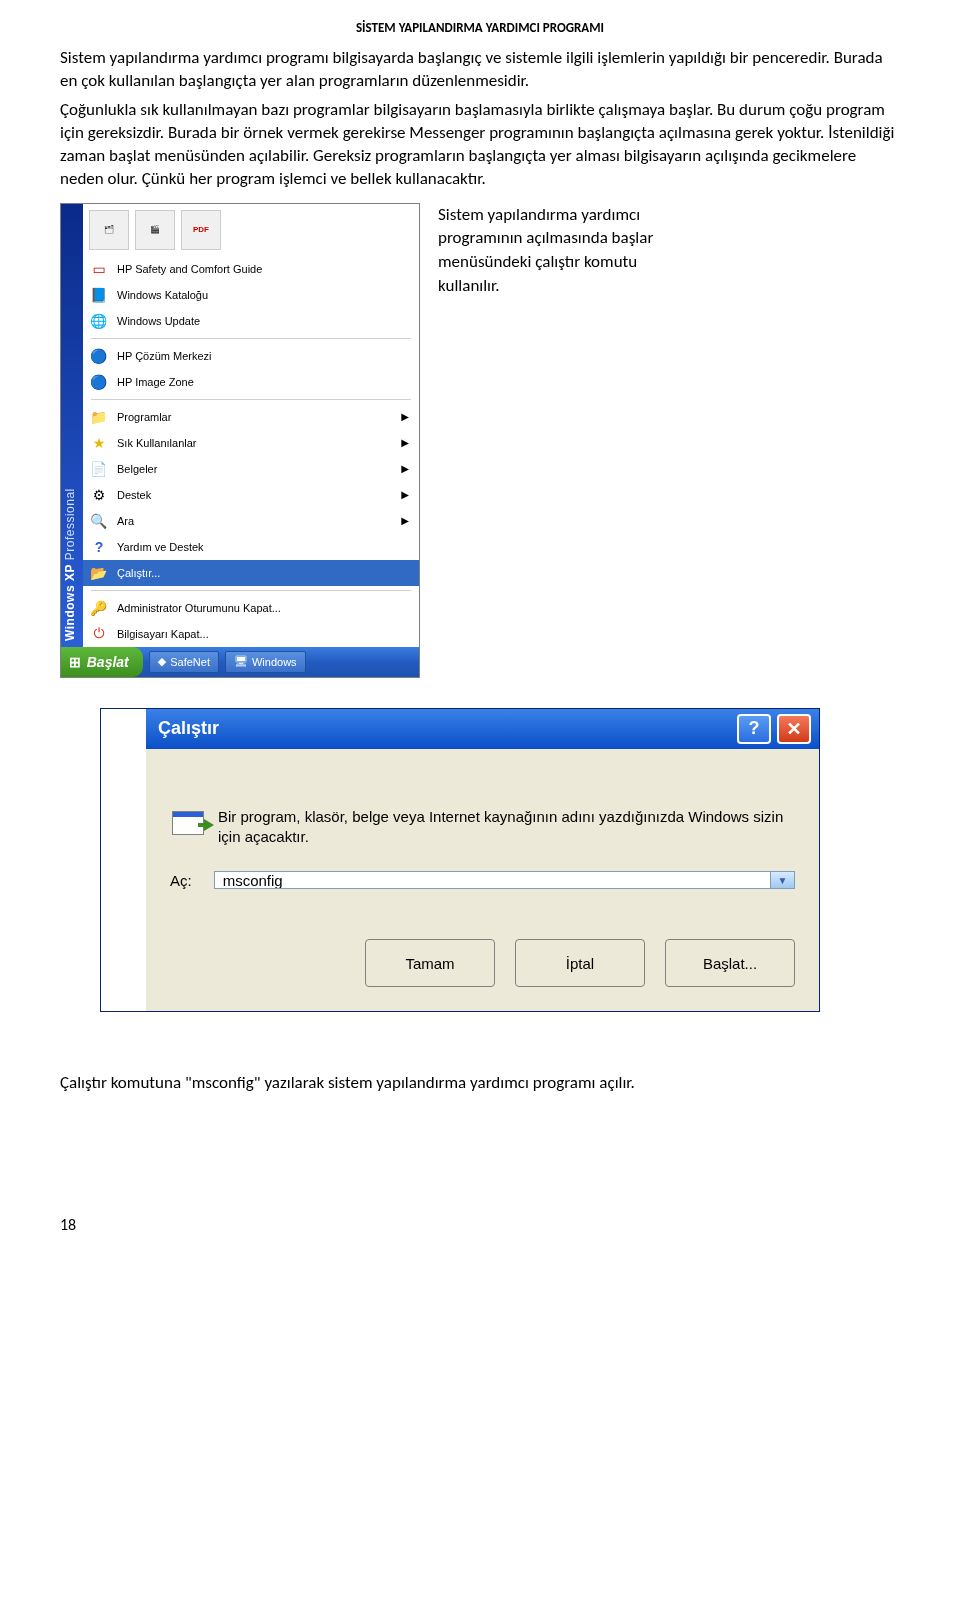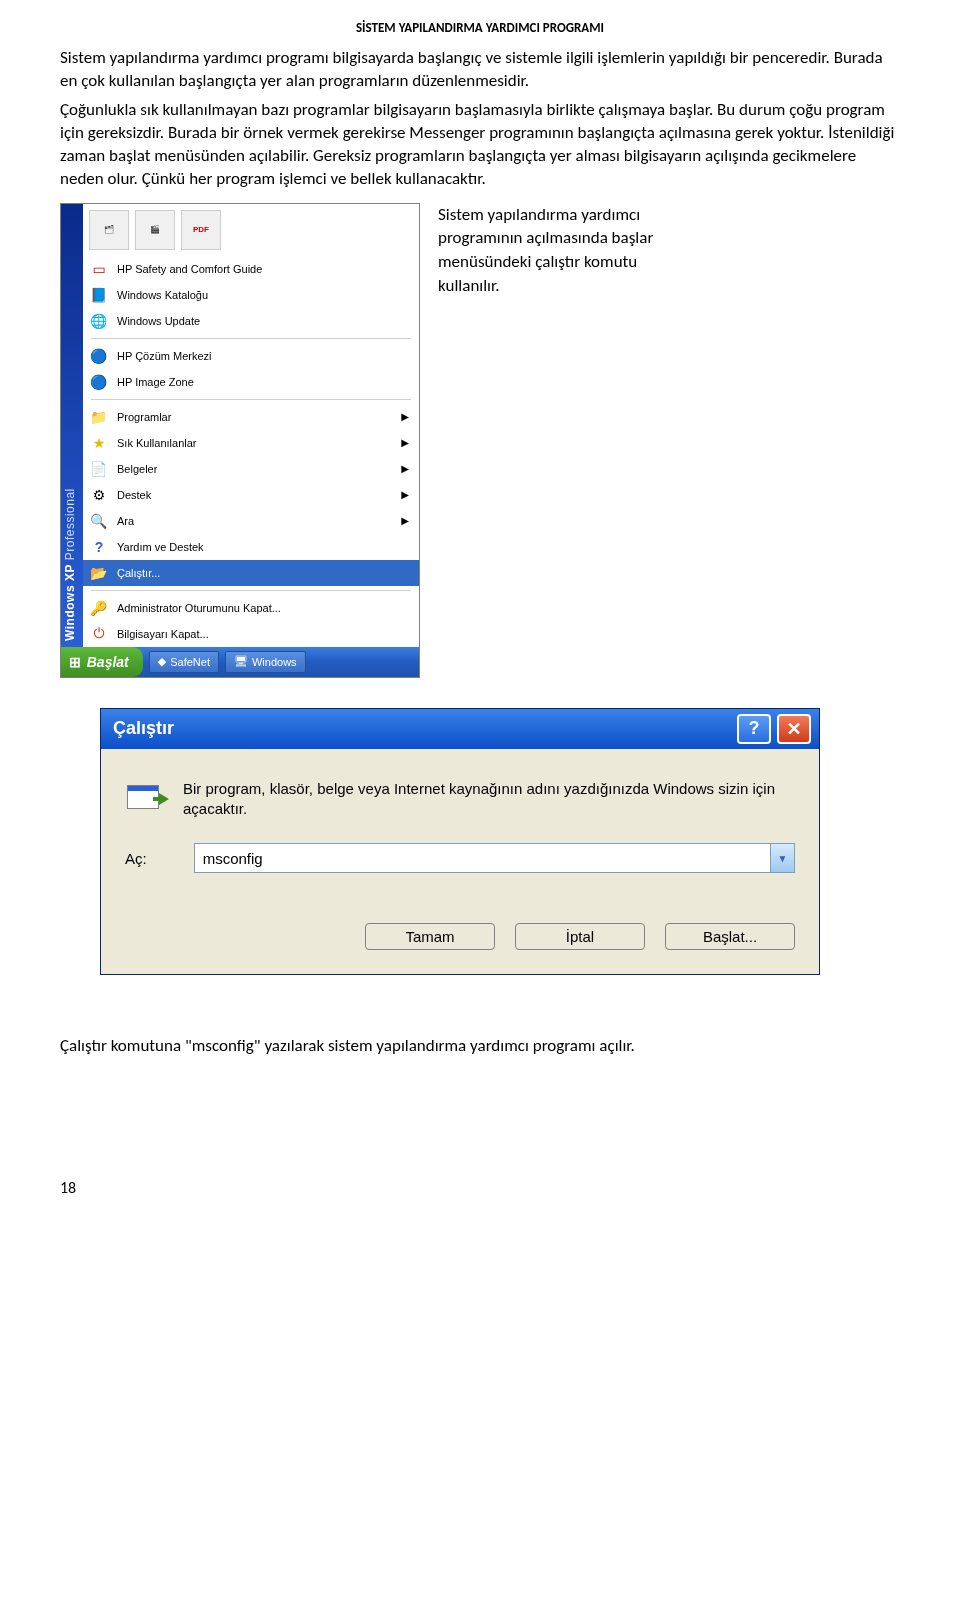--- a/index.html
+++ b/index.html
@@ -119,50 +119,49 @@
     border-radius:4px;
     display:flex; align-items:center; justify-content:center;
     font-size:18px; font-weight:bold;
   }
   .run-help { background:linear-gradient(180deg,#5a9cf4,#2a6de0); }
   .run-close { background:linear-gradient(180deg,#f47a5a,#d03a1a); }
   .run-body {
     background:#ece9d8;
     padding:30px 24px 24px 24px;
   }
-  .run-top { display:flex; gap:16px; align-items:center; }
+  .run-top { display:flex; gap:6px; align-items:flex-start;margin-top:28px; }
   .run-ico {
     width:42px; height:36px;
     flex:0 0 42px;
     position:relative;
   }
   .run-ico .win { width:32px; height:24px; background:#fff; border:1px solid #808080; position:absolute; top:4px; left:2px; }
   .run-ico .win:before { content:""; display:block; height:5px; background:#2a5fd8; }
   .run-ico .arrow { position:absolute; right:-2px; top:12px; width:16px; height:12px; }
   .run-desc { font-size:15px; line-height:1.35; flex:1; }
   .run-field-row { display:flex; align-items:center; gap:22px; margin-top:24px; }
   .run-label { font-size:15px; }
   .run-input {
     flex:1; display:flex; align-items:stretch;
     border:1px solid #7f9db9; background:#fff;
-    height:30px;
-    margin-left:25px;
+    height:18px;
   }
   .run-input input {
     flex:1; border:none; padding:0 8px; font-family:Tahoma,Arial,sans-serif; font-size:15px; outline:none;
   }
   .run-input .dd {
     width:24px; background:linear-gradient(180deg,#d6eaff,#9ec9f0);
     border-left:1px solid #7f9db9;
     display:flex; align-items:center; justify-content:center;
     font-size:10px; color:#3a5fa8;
   }
   .run-buttons { display:flex; justify-content:flex-end; gap:20px; margin-top:50px; }
   .run-btn {
-    width:130px; height:27px;
+    width:130px; height:48px;
     background:#ece9d8;
     border:1px solid #808080;
     border-radius:4px;
     font-family:Tahoma,Arial,sans-serif;
     font-size:15px;
     display:flex; align-items:center; justify-content:center;
   }
   .footer-text { margin-top:60px; font-size:17px; }
   .page-num { margin-top:120px; font-size:16px; }
 </style>
@@ -271,21 +270,21 @@
           <span>🖥</span>
           <span>Windows</span>
         </div>
       </div>
     </div>
   </div>
 
   <div class="side-caption">Sistem yapılandırma yardımcı programının açılmasında başlar menüsündeki çalıştır komutu kullanılır.</div>
 </div>
 
-<div class="run-dlg" style="margin-left:40px;">
+<div class="run-dlg" style="margin-left:40px;padding-left:45px;">
   <div class="run-title">
     <span>Çalıştır</span>
     <div class="run-title-ctl">
       <div class="run-ctl run-help">?</div>
       <div class="run-ctl run-close">✕</div>
     </div>
   </div>
   <div class="run-body">
     <div class="run-top">
       <div class="run-ico">

